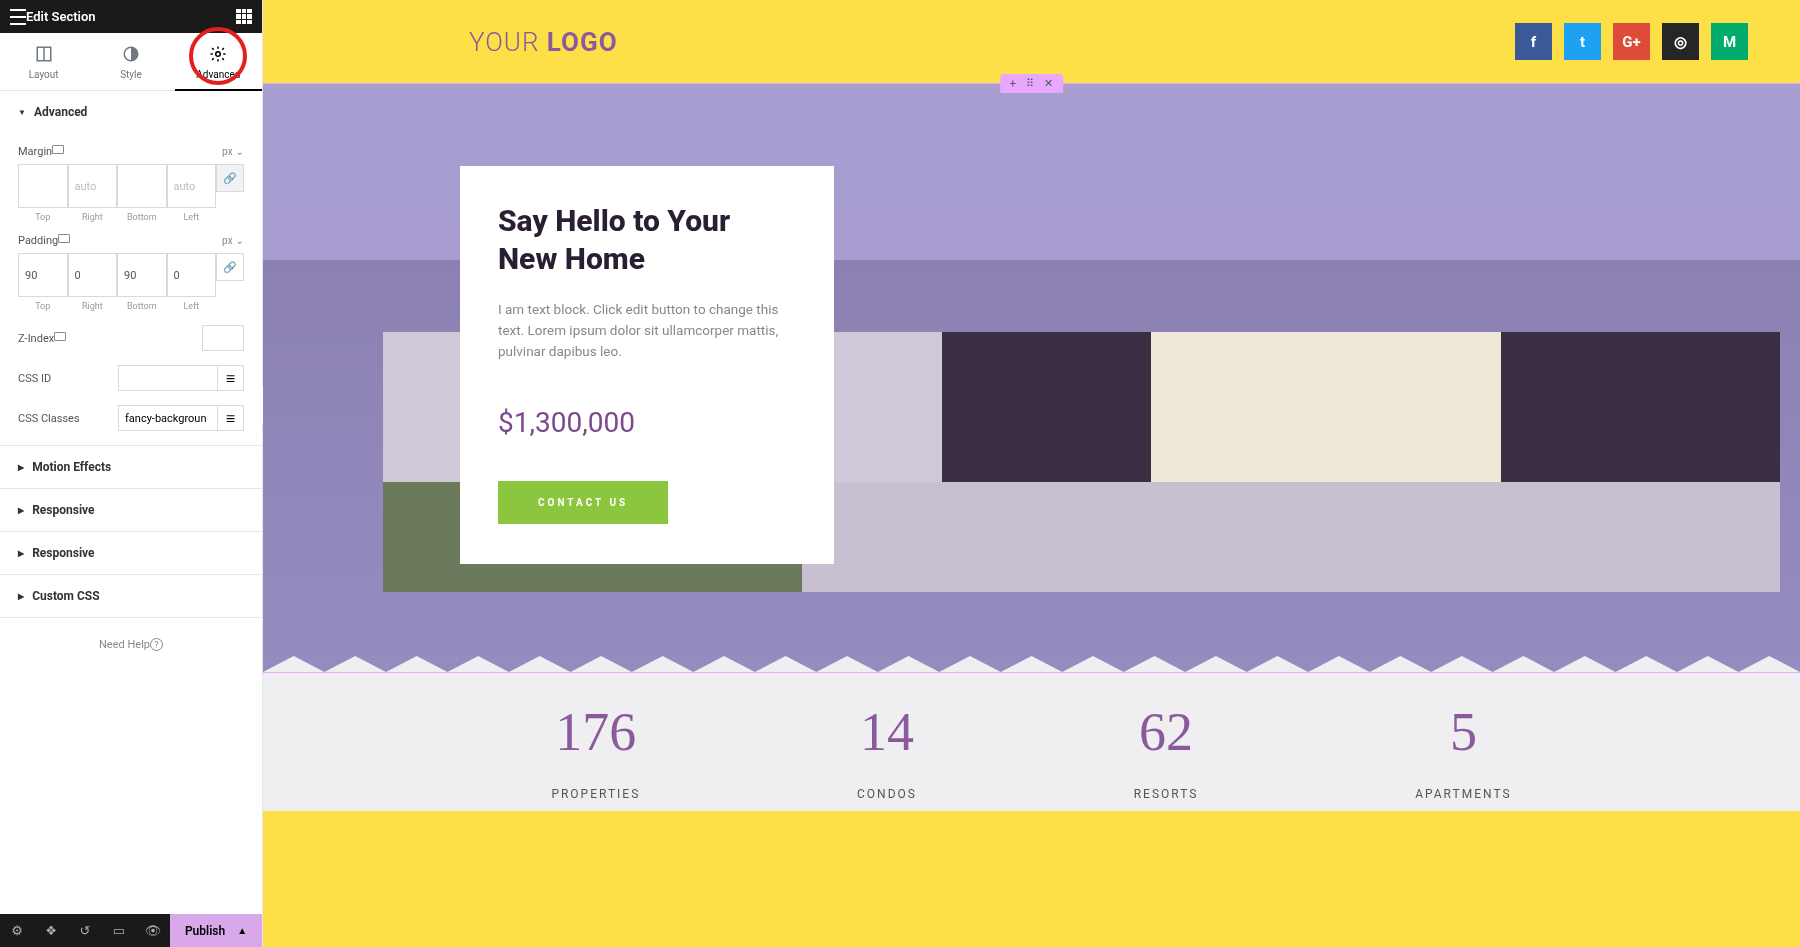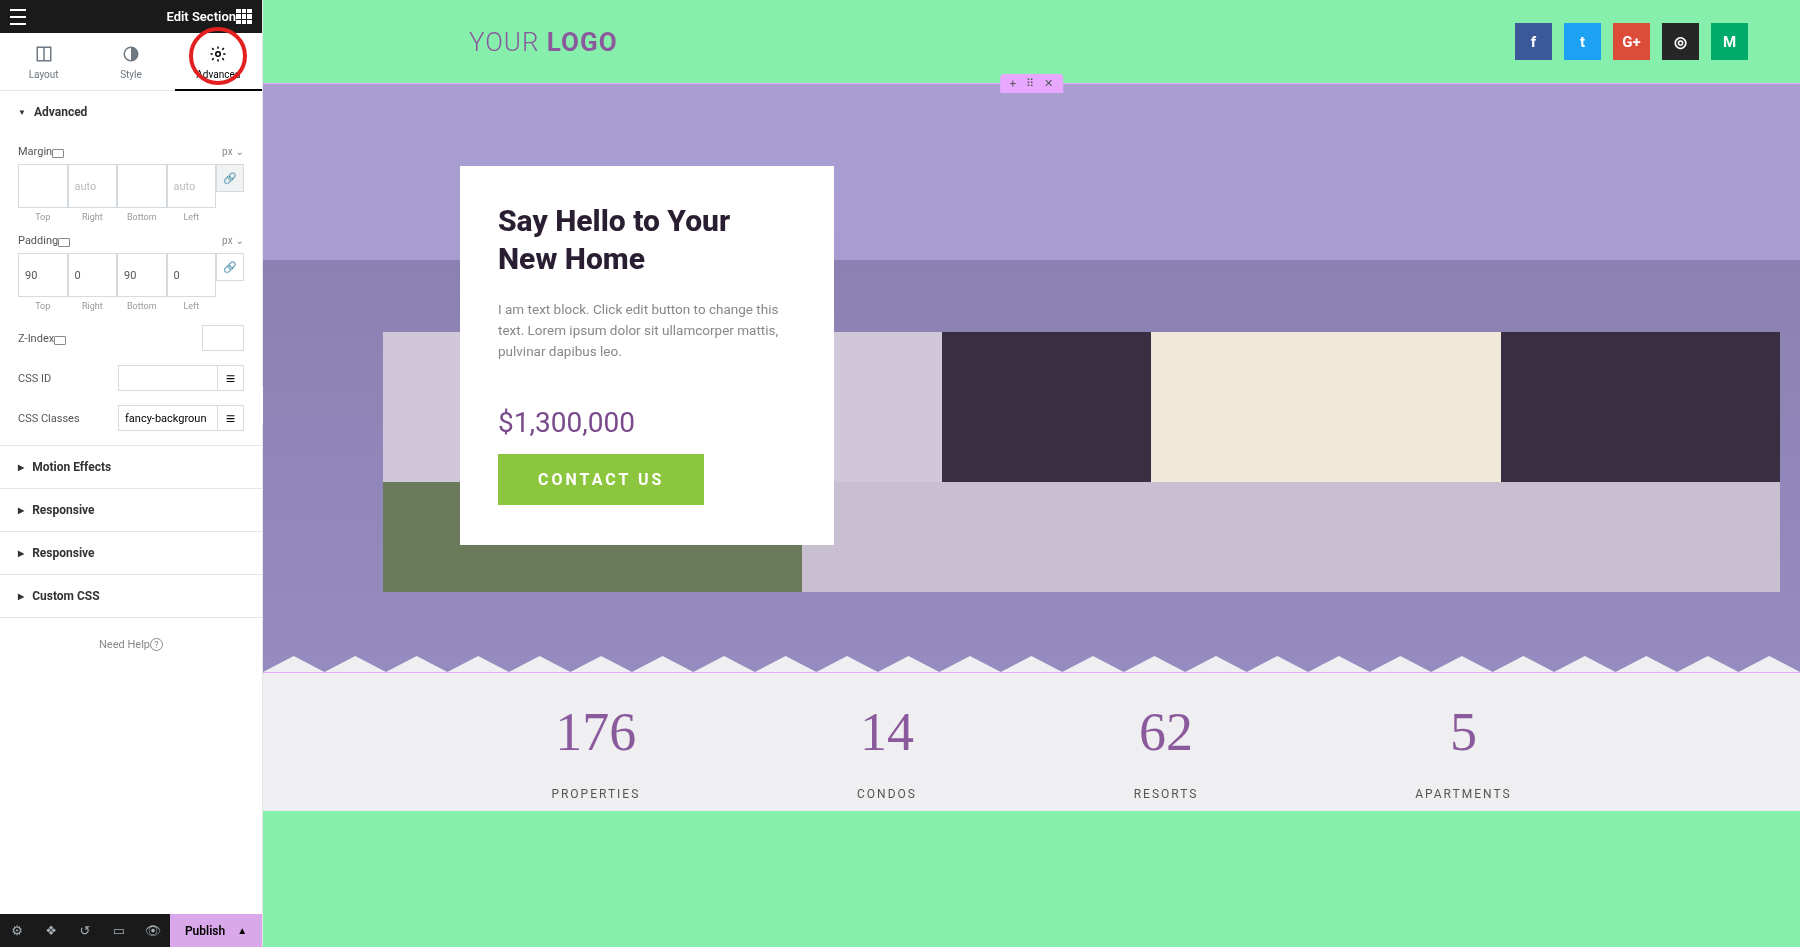--- a/index.html
+++ b/index.html
@@ -1,36 +1,36 @@
 <!DOCTYPE html>
 <html><head>
 <meta charset="utf-8">
 <style>
 *{box-sizing:border-box;margin:0;padding:0;font-family:-apple-system,BlinkMacSystemFont,"Segoe UI",Roboto,sans-serif}
 body{display:flex;height:947px;width:1800px;overflow:hidden;background:#fff}
 .sidebar{width:263px;background:#fff;display:flex;flex-direction:column;border-right:1px solid #e6e6e6;position:relative}
 .sidebar-header{background:#1a1a1a;color:#fff;height:33px;display:flex;align-items:center;justify-content:space-between;padding:0 10px}
-.sidebar-header .title{font-size:13px;font-weight:600;flex:1;text-align:right}
+.sidebar-header .title{font-size:13px;font-weight:600;flex:1;text-align:left}
 .hamburger-icon,.apps-icon{width:16px;height:16px;display:flex;flex-direction:column;justify-content:space-between;cursor:pointer}
 .hamburger-icon span{display:block;height:2px;background:#fff}
 .apps-icon{display:grid;grid-template-columns:1fr 1fr 1fr;grid-template-rows:1fr 1fr 1fr;gap:1px}
 .apps-icon span{background:#fff}
 .tabs{display:flex;border-bottom:1px solid #e6e6e6;background:#fff}
 .tab{flex:1;text-align:center;padding:12px 0 10px;cursor:pointer;font-size:10px;color:#6d7882;position:relative}
 .tab-icon{display:block;margin:0 auto 6px;width:18px;height:18px}
 .tab.active{color:#000}
 .tab.active::after{content:"";position:absolute;bottom:-1px;left:0;right:0;height:2px;background:#000}
 .red-circle{position:absolute;width:58px;height:58px;border:4px solid #e32020;border-radius:50%;top:-6px;left:50%;transform:translateX(-50%);pointer-events:none}
 .panel-body{flex:1;overflow:auto;padding:0}
 .section{border-bottom:1px solid #e6e6e6}
 .section-header{display:flex;align-items:center;padding:14px 18px;cursor:pointer;font-size:12px;font-weight:700;color:#333}
 .caret{margin-right:8px;font-size:8px}
 .section-content{padding:0 18px 14px}
 .control-row{display:flex;align-items:center;justify-content:space-between;margin-top:12px}
-.control-label{font-size:11px;color:#555;display:flex;align-items:flex-end;gap:0}
+.control-label{font-size:11px;color:#555;display:flex;align-items:flex-start;gap:0}
 .unit{font-size:10px;color:#888;display:flex;align-items:center;gap:3px}
 .device-icon{width:12px;height:9px;border:1px solid #888;border-radius:1px;display:inline-block}
 .dim-inputs{display:flex;gap:0;margin-top:6px}
 .dim-inputs .dim-cell{flex:1}
 .dim-inputs input{width:100%;height:44px;border:1px solid #d5dadf;padding:18px 6px;font-size:11px;color:#555}
 .dim-inputs input::placeholder{color:#bbb}
 .dim-inputs .dim-lbl{text-align:center;font-size:9px;color:#999;margin-top:4px}
 .link-btn{width:28px;height:28px;border:1px solid #d5dadf;display:flex;align-items:center;justify-content:center;background:#f1f2f3;cursor:pointer;font-size:11px}
 .form-row{display:flex;align-items:center;justify-content:space-between;margin-top:14px}
 .form-lbl{font-size:11px;color:#555}
@@ -38,38 +38,38 @@
 .txt-input.small{width:42px}
 .input-group{display:flex;align-items:center}
 .input-group .suffix-btn{width:26px;height:26px;border:1px solid #d5dadf;border-left:none;display:flex;align-items:center;justify-content:center;background:#fff;cursor:pointer}
 .help{text-align:right;font-size:11px;color:#888;padding:20px 0;display:flex;align-items:center;justify-content:center;gap:0}
 .help-icon{width:13px;height:13px;border:1px solid #888;border-radius:50%;display:inline-flex;align-items:center;justify-content:center;font-size:9px}
 .bottom-bar{display:flex;align-items:stretch;height:33px;background:#1a1a1a;color:#a4afb7}
 .bottom-bar .bb-btn{width:34px;display:flex;align-items:center;justify-content:center;cursor:pointer;font-size:13px}
 .publish-btn{flex:1;background:#d9a8ea;color:#000;display:flex;align-items:center;justify-content:center;font-size:12px;font-weight:600;cursor:pointer;gap:12px}
 .publish-btn .up{font-size:10px}
 .collapse-handle{position:absolute;right:-13px;top:385px;width:13px;height:40px;background:#fff;border:1px solid #ddd;border-left:none;border-radius:0 4px 4px 0;display:flex;align-items:center;justify-content:center;cursor:pointer;font-size:9px;color:#888}
-.canvas{flex:1;position:relative;background:#86efac;overflow:hidden}
+.canvas{flex:1;position:relative;background:#fde047;overflow:hidden}
 .topbar{height:83px;display:flex;align-items:center;justify-content:space-between;padding:0 52px 0 206px}
 .logo{font-size:26px;font-weight:300;color:#8a5a9c;letter-spacing:1px}
 .logo b{font-weight:700}
 .socials{display:flex;gap:12px}
 .soc{width:37px;height:37px;display:flex;align-items:center;justify-content:center;color:#fff;font-size:15px;font-weight:700;cursor:pointer}
 .hero{position:relative;height:590px;border:1px solid #e9a8ff;border-left:none;border-right:none}
 .hero-bg{position:absolute;inset:0;background:linear-gradient(rgba(140,80,180,0.35),rgba(140,80,180,0.4)),linear-gradient(180deg,#b8c8e0 0%,#b8c8e0 30%,#8b9cb0 30%,#9db3c8 100%)}
 .house{position:absolute;bottom:80px;left:120px;right:20px;height:260px}
 .house::before{content:"";position:absolute;left:0;right:0;top:0;height:150px;background:linear-gradient(90deg,#d0c8d8 0%,#d0c8d8 40%,#3a2e42 40%,#3a2e42 55%,#f0e8d8 55%,#f0e8d8 80%,#3a2e42 80%)}
 .house::after{content:"";position:absolute;left:0;right:0;bottom:0;height:110px;background:linear-gradient(90deg,#6a7a5a 0%,#6a7a5a 30%,#c8c0d0 30%,#c8c0d0 100%)}
 .section-handle{position:absolute;top:-10px;left:50%;transform:translateX(-50%);background:#e9a8ff;border-radius:4px 4px 0 0;padding:3px 10px;display:flex;gap:10px;font-size:11px;color:#555;z-index:5}
 .section-handle span{cursor:pointer}
 .hero-card{position:absolute;left:197px;top:82px;width:374px;background:#fff;padding:36px 38px 40px;z-index:3}
 .hero-title{font-size:30px;font-weight:800;color:#2a1e32;line-height:1.25;margin-bottom:22px}
 .hero-text{font-size:13.5px;color:#888;line-height:1.55;margin-bottom:44px}
-.hero-price{font-size:28px;color:#7a4a8c;font-weight:400;margin-bottom:15px}
-.hero-btn{background:#8cc63f;color:#fff;padding:16px 40px;font-size:16px;font-weight:700;letter-spacing:3px;border:none;cursor:pointer}
+.hero-price{font-size:28px;color:#7a4a8c;font-weight:400;margin-bottom:42px}
+.hero-btn{background:#8cc63f;color:#fff;padding:16px 40px;font-size:10px;font-weight:700;letter-spacing:3px;border:none;cursor:pointer}
 .zigzag{position:absolute;bottom:0;left:0;right:0;height:16px;background:#efeef1;clip-path:polygon(0 100%,2% 0,4% 100%,6% 0,8% 100%,10% 0,12% 100%,14% 0,16% 100%,18% 0,20% 100%,22% 0,24% 100%,26% 0,28% 100%,30% 0,32% 100%,34% 0,36% 100%,38% 0,40% 100%,42% 0,44% 100%,46% 0,48% 100%,50% 0,52% 100%,54% 0,56% 100%,58% 0,60% 100%,62% 0,64% 100%,66% 0,68% 100%,70% 0,72% 100%,74% 0,76% 100%,78% 0,80% 100%,82% 0,84% 100%,86% 0,88% 100%,90% 0,92% 100%,94% 0,96% 100%,98% 0,100% 100%);z-index:4}
 .stats{background:#efeef1;display:flex;justify-content:space-around;padding:28px 180px 10px}
 .stat{text-align:center}
 .stat-num{font-size:54px;font-weight:300;color:#8a5a9c;font-family:Georgia,serif}
 .stat-lbl{font-size:12px;letter-spacing:2px;color:#555;margin-top:24px}
 svg{display:block}
 </style>
 </head>
 <body>
 

